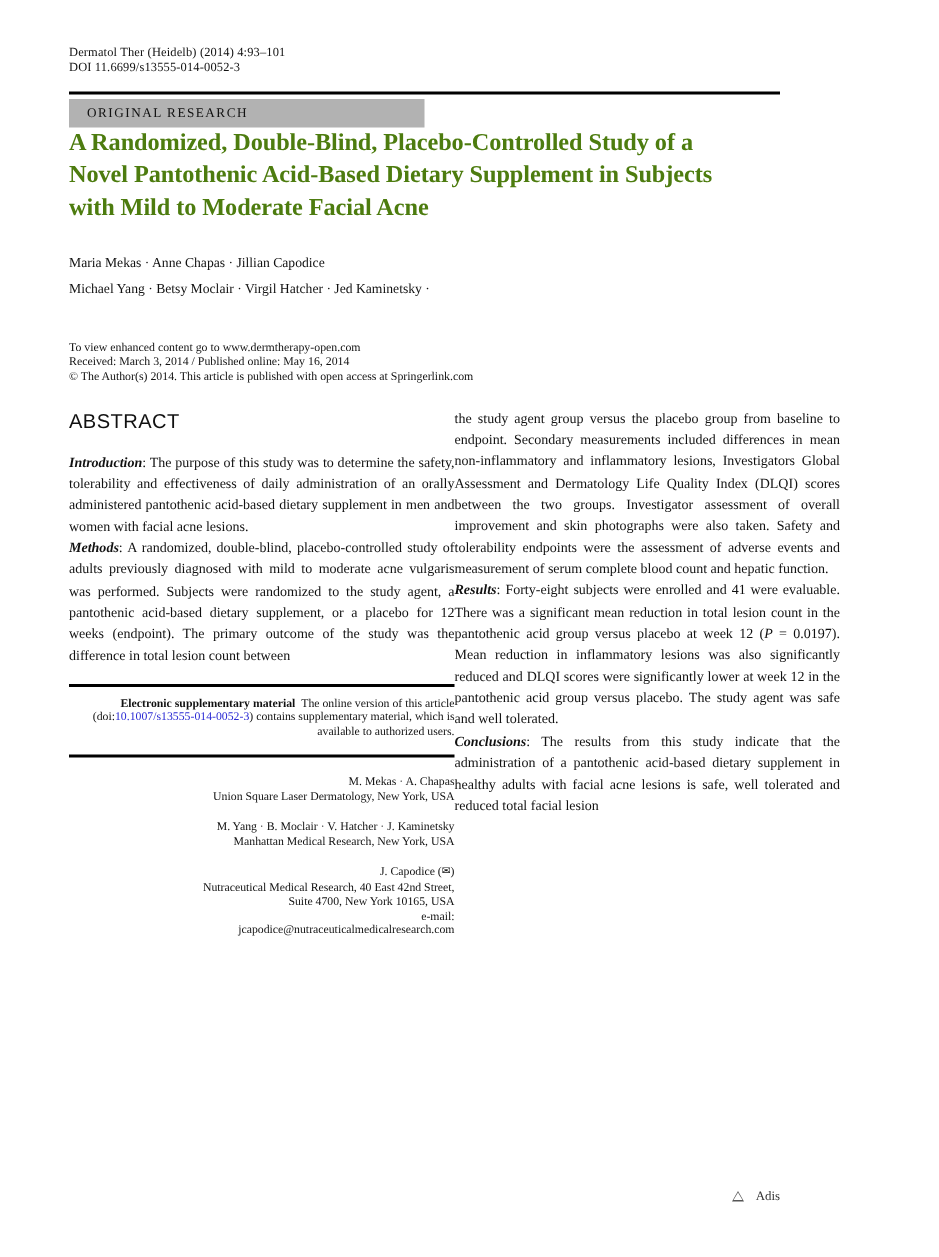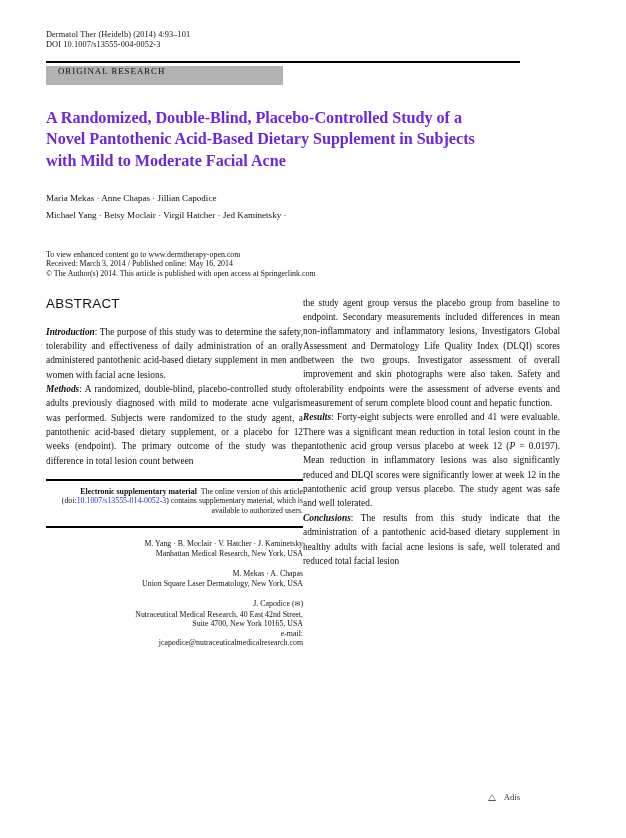--- a/index.html
+++ b/index.html
@@ -40,38 +40,37 @@
     height: 2.2px;
     background: #000;
     width: 100%;
   }
   .cat-band {
     margin-top: 3px;
     width: 50%;
     height: 19px;
     background: #b2b2b2;
     display: flex;
-    align-items: flex-start;
+    align-items: center;
   }
   .cat-band span {
     font-size: 8.8px;
     letter-spacing: 1.0px;
     padding-left: 12px;
     color: #111;
     font-family: "Liberation Serif", serif;
   }
 
   
   .title {
-    margin-top: 23px;
     font-size: 16.2px;
     line-height: 21.6px;
     font-weight: bold;
     letter-spacing: -0.05px;
-    color: #6d28d9;
+    color: #4d7c0f;
     max-width: 430px;
   }
 
   
   .authors {
     margin-top: 17px;
     font-size: 9.1px;
     line-height: 17.5px;
     color: #111;
   }
@@ -176,21 +175,21 @@
     border-bottom: 5.1px solid #fff;
   }
 </style>
 </head>
 <body>
 
 <div class="page">
 
   <div class="journal-head">
     <div>Dermatol Ther (Heidelb) (2014) 4:93–101</div>
-    <div>DOI 10.1007/s13555-004-0052-3</div>
+    <div>DOI 11.6699/s13555-014-0052-3</div>
   </div>
 
   <div class="top-rule"></div>
 
   <div class="cat-band">
     <span>ORIGINAL RESEARCH</span>
   </div>
 
   <div class="title">A Randomized, Double-Blind, Placebo-Controlled Study of a Novel Pantothenic Acid-Based Dietary Supplement in Subjects with Mild to Moderate Facial Acne</div>
 
@@ -216,27 +215,27 @@
 
       <div class="fn-rule"></div>
 
       <div class="fn">
         <b>Electronic supplementary material</b>&nbsp;&nbsp;<span>The online version of this article (doi:</span><span class="doi">10.1007/s13555-014-0052-3</span><span>) contains supplementary material, which is available to authorized users.</span>
       </div>
 
       <div class="fn-rule"></div>
 
       <div class="fn fn-block">
+        <div>M. Mekas · A. Chapas</div>
+        <div>Union Square Laser Dermatology, New York, USA</div>
+      </div>
+
+      <div class="fn fn-block">
         <div>M. Yang · B. Moclair · V. Hatcher · J. Kaminetsky</div>
         <div>Manhattan Medical Research, New York, USA</div>
-      </div>
-
-      <div class="fn fn-block">
-        <div>M. Mekas · A. Chapas</div>
-        <div>Union Square Laser Dermatology, New York, USA</div>
       </div>
 
       <div class="fn fn-block">
         <div><span>J. Capodice</span> (<span class="env">✉</span>)</div>
         <div>Nutraceutical Medical Research, 40 East 42nd Street,</div>
         <div>Suite 4700, New York 10165, USA</div>
         <div>e-mail:</div>
         <div>jcapodice@nutraceuticalmedicalresearch.com</div>
       </div>
     </div>

